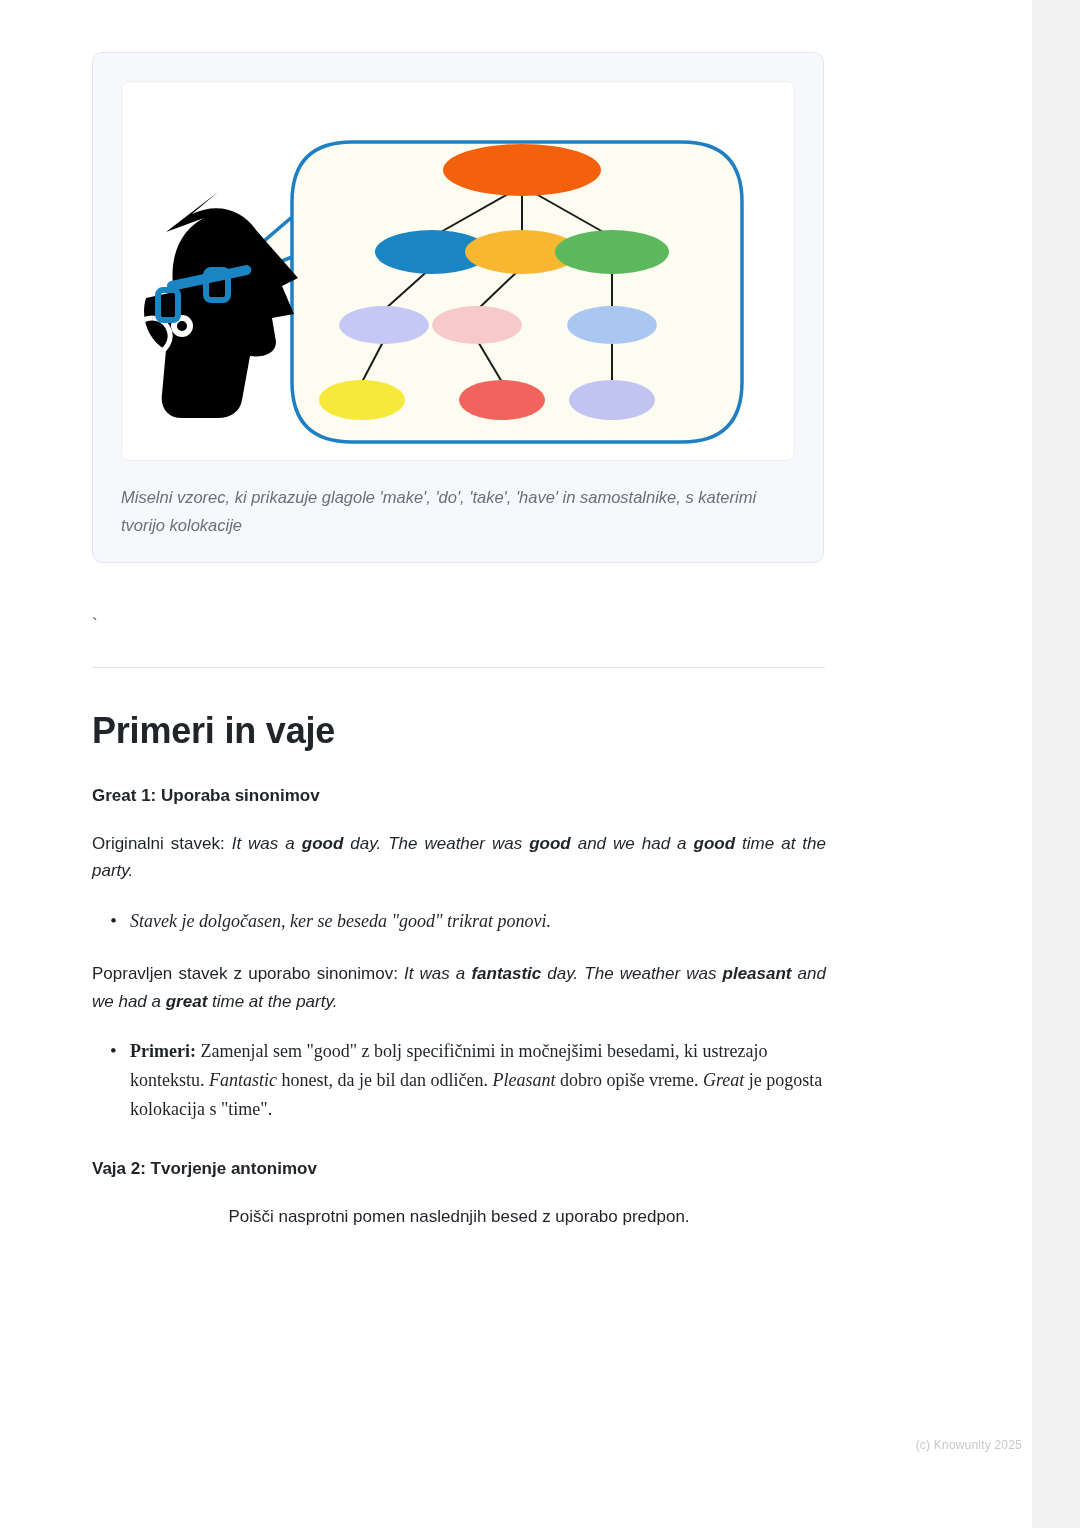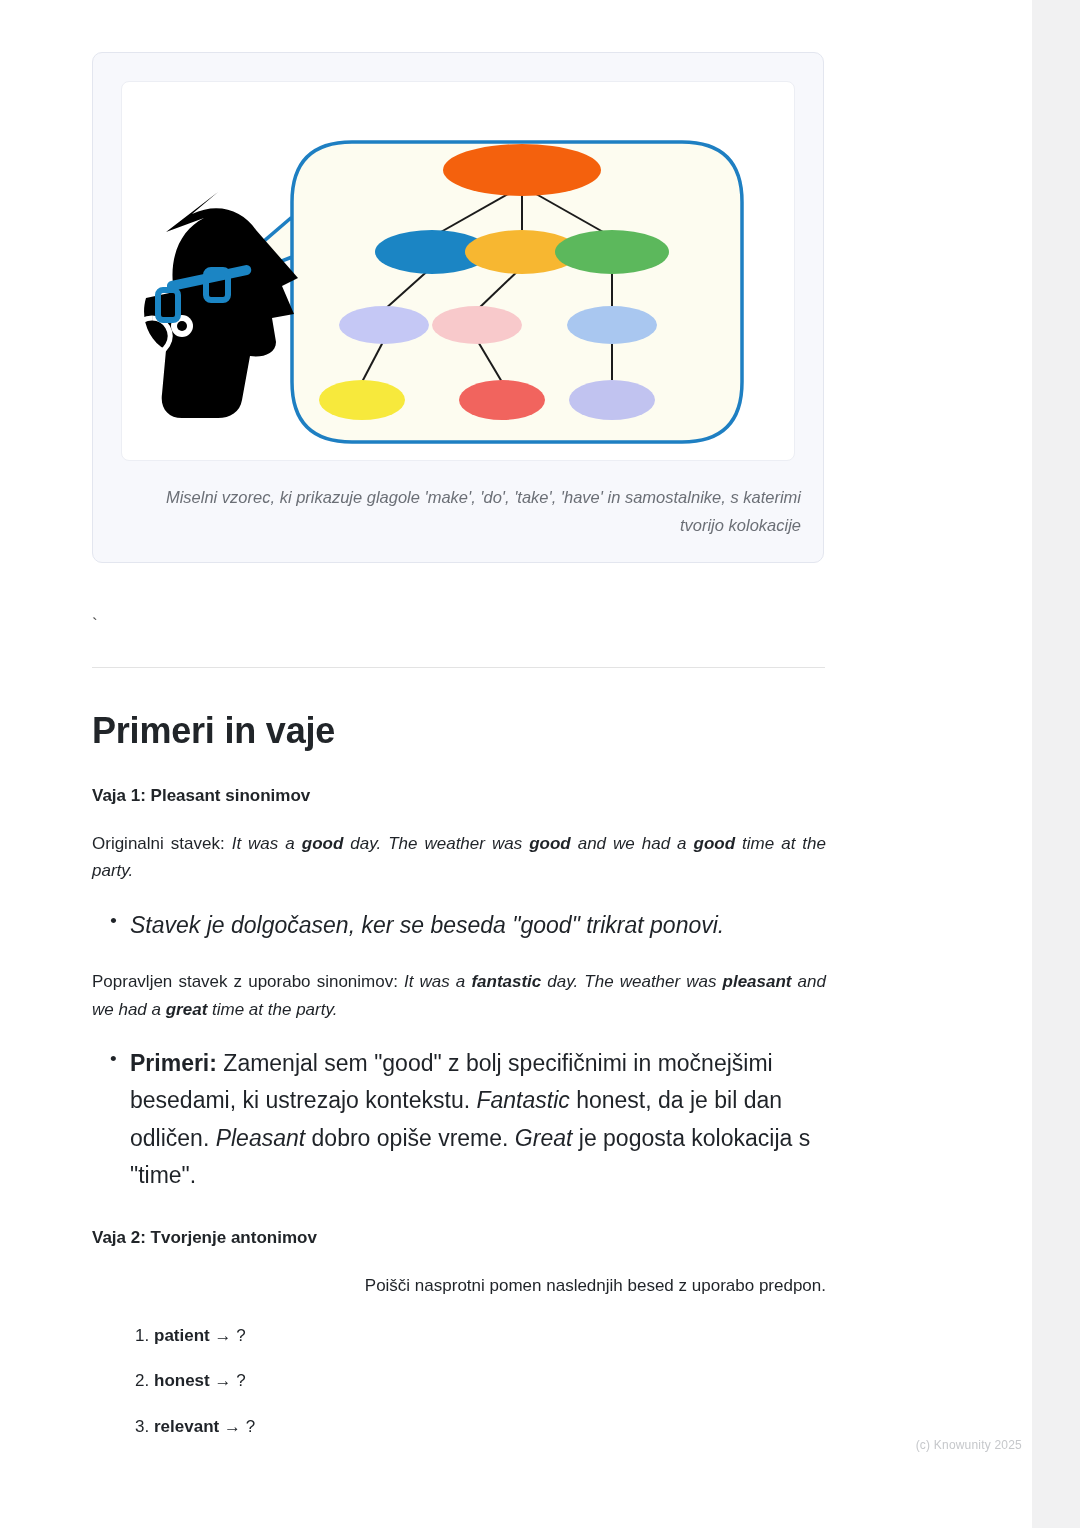--- a/index.html
+++ b/index.html
@@ -62,21 +62,21 @@
     background: #ffffff;
     border: 1px solid #eceef4;
     border-radius: 8px;
     height: 380px;
     position: relative;
     overflow: hidden;
   }
   .figure-caption {
     margin: 22px auto 0 auto;
     width: 680px;
-    text-align: right;
+    text-align: left;
     font-style: italic;
     font-size: 16.5px;
     line-height: 1.72;
     color: #6b6f76;
   }
 
   
   .illus { position: absolute; inset: 0; }
 
   
@@ -105,36 +105,37 @@
     margin: 34px 0 0 0;
   }
   p.para {
     font-size: 17px;
     line-height: 1.62;
     color: #1f2328;
     margin: 24px 0 0 0;
     text-align: justify;
     width: 734px;
   }
-  p.para.plain { text-align: right; }
+  p.para.plain { text-align: center; }
   .it { font-style: italic; }
   .bi { font-style: italic; font-weight: bold; }
   .b { font-weight: bold; }
 
   ul.bullets {
     margin: 22px 0 0 0;
     padding-left: 38px;
     list-style: none;
   }
   ul.bullets li {
     position: relative;
-    font-size: 23px;
+    font-size: 18px;
     line-height: 1.62;
     color: #1f2328;
     margin-bottom: 6px;
+    font-family: Liberation Serif, serif;
   }
   ul.bullets li:before {
     content: "•";
     position: absolute;
     left: -20px;
     top: -1px;
     font-size: 19px;
     color: #1f2328;
   }
   ul.bullets li.italic { font-style: italic; }
@@ -213,21 +214,21 @@
         </div>
         <div class="figure-caption">Miselni vzorec, ki prikazuje glagole 'make', 'do', 'take', 'have' in samostalnike, s katerimi tvorijo kolokacije</div>
       </div>
 
       <div class="backtick">`</div>
 
       <div class="rule"></div>
 
       <h2 class="section-title">Primeri in vaje</h2>
 
-      <h3 class="sub-title">Vaja 1: Pleasant sinonimov</h3>
+      <h3 class="sub-title">Great 1: Uporaba sinonimov</h3>
 
       <p class="para">
         <span>Originalni stavek:</span>
         <span><span class="it">It was a </span><span class="bi">good</span><span class="it"> day. The weather was </span><span class="bi">good</span><span class="it"> and we had a </span><span class="bi">good</span><span class="it"> time at the party.</span></span>
       </p>
 
       <ul class="bullets">
         <li class="italic">Stavek je dolgočasen, ker se beseda "good" trikrat ponovi.</li>
       </ul>
 
@@ -239,35 +240,18 @@
       <ul class="bullets">
         <li>
           <span class="b">Primeri:</span><span><span> Zamenjal sem "good" z bolj specifičnimi in močnejšimi besedami, ki ustrezajo kontekstu. </span><span class="it">Fantastic</span><span> honest, da je bil dan odličen. </span><span class="it">Pleasant</span><span> dobro opiše vreme. </span><span class="it">Great</span><span> je pogosta kolokacija s "time".</span></span>
         </li>
       </ul>
 
       <h3 class="sub-title">Vaja 2: Tvorjenje antonimov</h3>
 
       <p class="para plain">Poišči nasprotni pomen naslednjih besed z uporabo predpon.</p>
 
-      <ol class="numbered">
-        <li>
-          <span class="word">patient</span>
-          <span>→</span>
-          <span>?</span>
-        </li>
-        <li>
-          <span class="word">honest</span>
-          <span>→</span>
-          <span>?</span>
-        </li>
-        <li>
-          <span class="word">relevant</span>
-          <span>→</span>
-          <span>?</span>
-        </li>
-      </ol>
 
     </div>
   </div>
 
   <div class="watermark">(c) Knowunity 2025</div>
 </div>
 
 </body></html>

